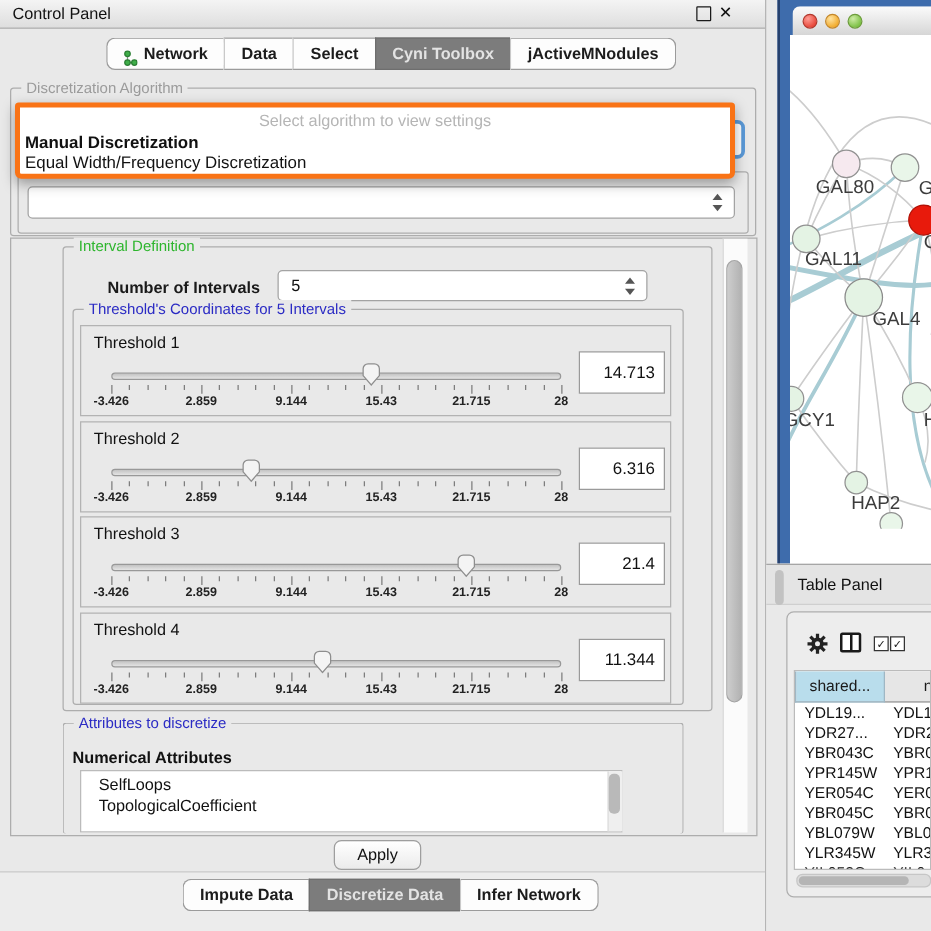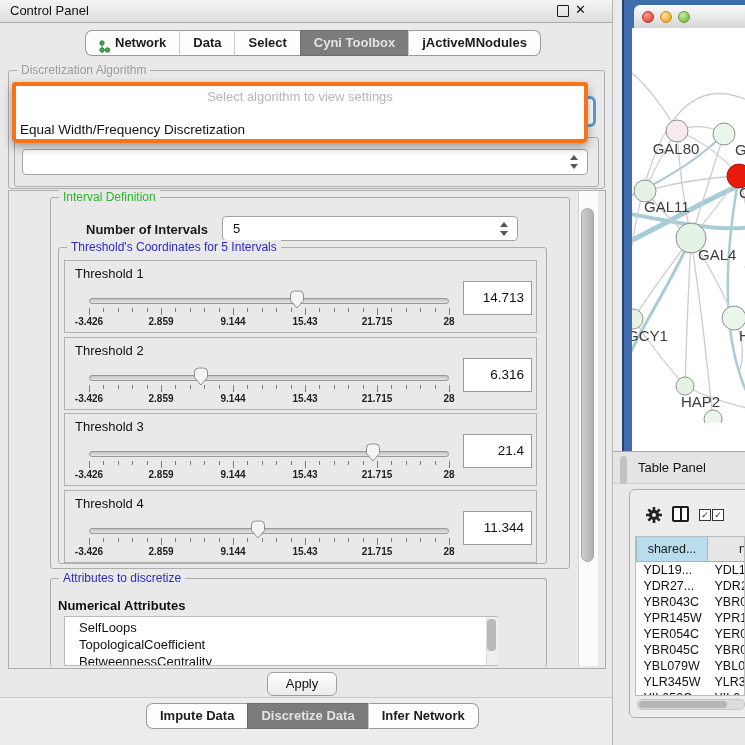--- a/index.html
+++ b/index.html
@@ -189,20 +189,21 @@
 
   <div class="group" style="left:14px;top:137px;width:583px;height:48px;">
     <span class="gtitle black">Table Data</span>
   </div>
   <div class="combo" style="left:22px;top:149px;width:566px;height:26px;">
     <span class="spinner"></span>
   </div>
 
   <div id="algo-popup" class="abs">
     <div id="algo-prompt" class="abs">Select algorithm to view settings</div>
+    <div id="algo-opt-0" class="abs algo-option">Manual Discretization</div>
     <div id="algo-opt-1" class="abs algo-option">Equal Width/Frequency Discretization</div>
   </div>
 
   <div id="scroll-panel" class="abs"></div>
   <div id="vscroll-track" class="abs"></div>
   <div id="vscroll-thumb" class="abs"></div>
 
   <div class="group" style="left:50px;top:197px;width:518px;height:370px;">
     <span class="gtitle green">Interval Definition</span>
   </div>
@@ -406,21 +407,20 @@
 </div>
 
   <div class="group" style="left:50px;top:578px;width:495px;height:88px;border-bottom:none;">
     <span class="gtitle blue">Attributes to discretize</span>
   </div>
   <span id="attr-subtitle" class="abs">Numerical Attributes</span>
   <div id="attr-list" class="abs">
       <ul>
         <li>SelfLoops</li>
         <li>TopologicalCoefficient</li>
-        <li>BetweennessCentrality</li>
       </ul>
     </div>
   <div id="attr-scroll" class="abs"></div>
   <div id="attr-thumb" class="abs"></div>
 
   <div id="apply-btn" class="abs">Apply</div>
 
   <div id="bottom-strip" class="abs"></div>
   <div id="bottom-tabbar" class="abs">
     <div class="tab first">

